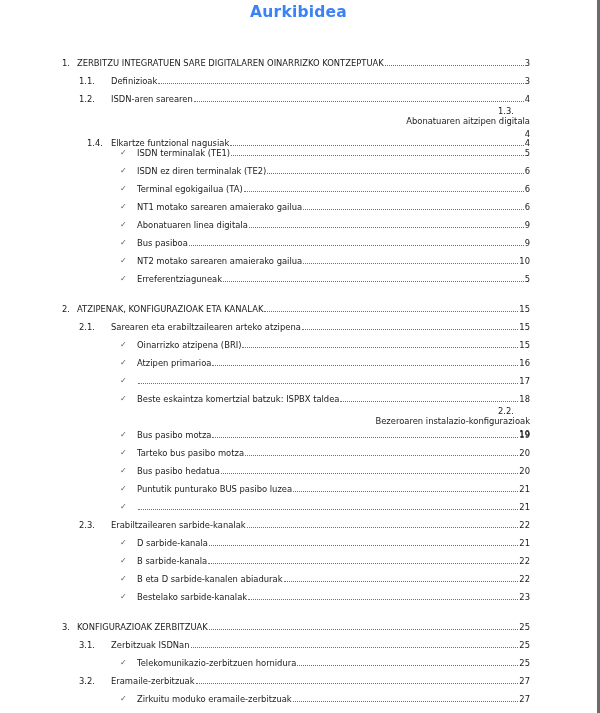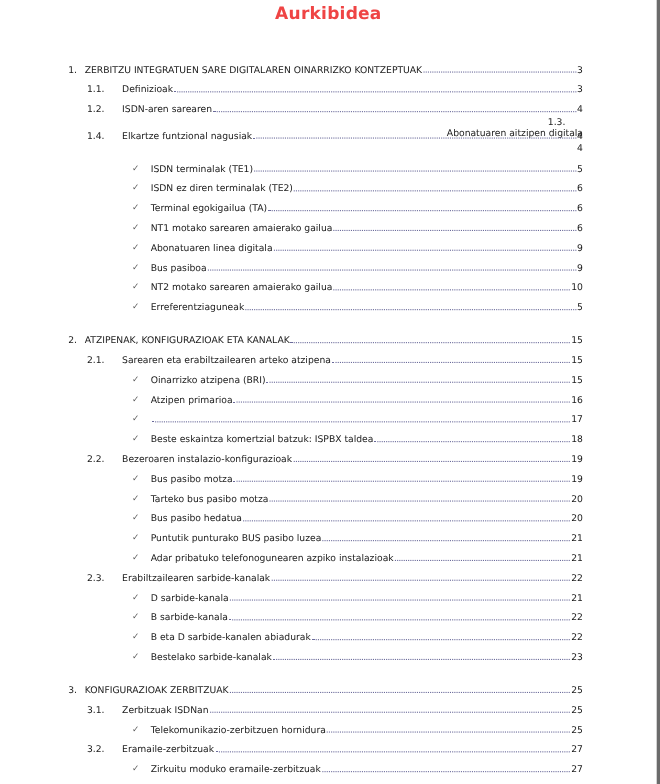--- a/index.html
+++ b/index.html
@@ -13,21 +13,21 @@
   .page {
     position: absolute; left: 0; top: 0; width: 597px; height: 713px;
     background: #ffffff;
   }
   .page-edge {
     position: absolute; left: 597px; top: 0; width: 3px; height: 713px;
     background: #6b6b6b;
   }
   .title {
     position: absolute; top: 3px; left: 0; width: 597px;
-    text-align: center; color: #ef4444;
+    text-align: center; color: #3b82f6;
     font-size: 15.5px; font-weight: bold; letter-spacing: 0.2px;
   }
   .toc { position: absolute; top: 52px; left: 0; width: 597px; }
   .row {
     position: absolute; height: 16px; display: flex; align-items: flex-end;
     font-size: 8.4px; line-height: 10px; white-space: nowrap;
   }
   .num { display: inline-block; }
   .lvl1 .num { width: 15px; }
   .lvl2 .num { width: 32px; }
@@ -66,21 +66,21 @@
         <span class="text">ISDN-aren sarearen</span>
         <span class="leader"></span>
         <span class="page-num">4</span>
       </div>
       <div class="row lvl2" style="top: 54px; flex-direction: column;">
         <span class="num">1.3.</span>
         <span class="text">Abonatuaren aitzipen digitala</span>
         <span class="leader"></span>
         <span class="page-num">4</span>
       </div>
-      <div class="row lvl2" style="top: 60px;">
+      <div class="row lvl2" style="top: 80px; text-align: center;">
         <span class="num">1.4.</span>
         <span class="text">Elkartze funtzional nagusiak</span>
         <span class="leader"></span>
         <span class="page-num">4</span>
       </div>
       <div class="row lvl3" style="top: 90px;">
         <span class="num">✓</span>
         <span class="text">ISDN terminalak (TE1)</span>
         <span class="leader"></span>
         <span class="page-num">5</span>
@@ -155,21 +155,21 @@
         <span class="num">✓</span>
         <span class="leader"></span>
         <span class="page-num">17</span>
       </div>
       <div class="row lvl3" style="top: 336px;">
         <span class="num">✓</span>
         <span class="text">Beste eskaintza komertzial batzuk: ISPBX taldea</span>
         <span class="leader"></span>
         <span class="page-num">18</span>
       </div>
-      <div class="row lvl2" style="top: 354px;">
+      <div class="row lvl2" style="top: 354px; flex-direction: column;">
         <span class="num">2.2.</span>
         <span class="text">Bezeroaren instalazio-konfigurazioak</span>
         <span class="leader"></span>
         <span class="page-num">19</span>
       </div>
       <div class="row lvl3" style="top: 372px;">
         <span class="num">✓</span>
         <span class="text">Bus pasibo motza</span>
         <span class="leader"></span>
         <span class="page-num">19</span>
@@ -187,21 +187,20 @@
         <span class="page-num">20</span>
       </div>
       <div class="row lvl3" style="top: 426px;">
         <span class="num">✓</span>
         <span class="text">Puntutik punturako BUS pasibo luzea</span>
         <span class="leader"></span>
         <span class="page-num">21</span>
       </div>
       <div class="row lvl3" style="top: 444px;">
         <span class="num">✓</span>
-        <span class="text">Adar pribatuko telefonogunearen azpiko instalazioak</span>
         <span class="leader"></span>
         <span class="page-num">21</span>
       </div>
       <div class="row lvl2" style="top: 462px;">
         <span class="num">2.3.</span>
         <span class="text">Erabiltzailearen sarbide-kanalak</span>
         <span class="leader"></span>
         <span class="page-num">22</span>
       </div>
       <div class="row lvl3" style="top: 480px;">

